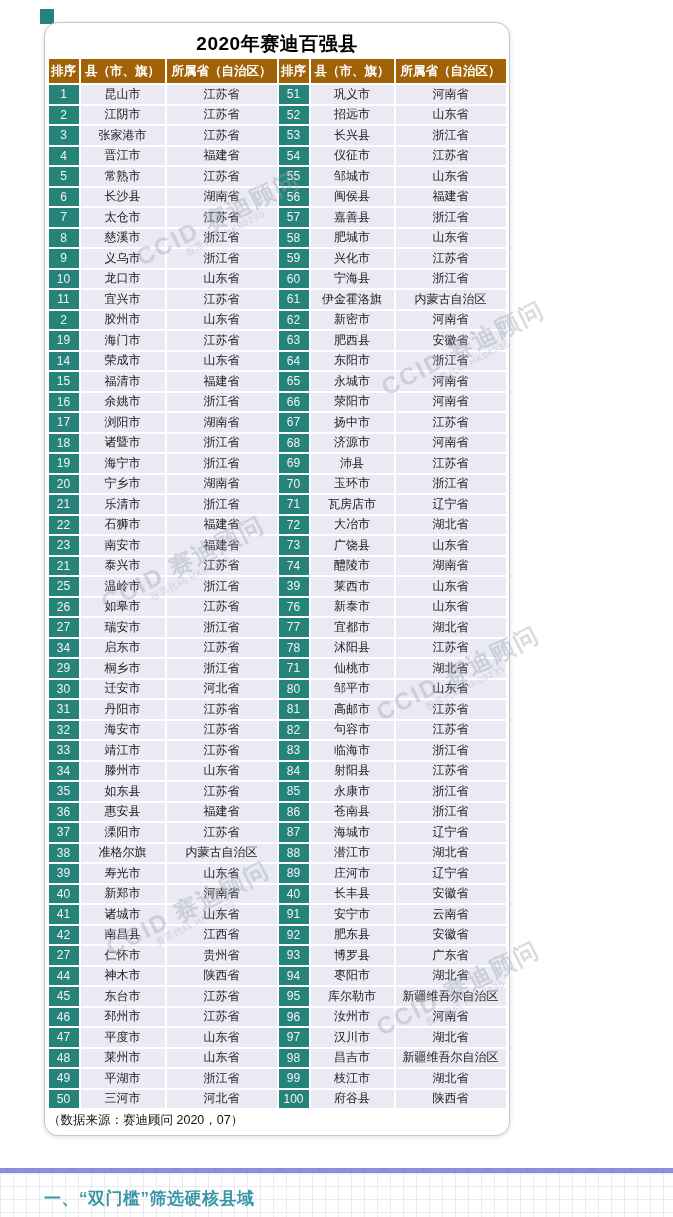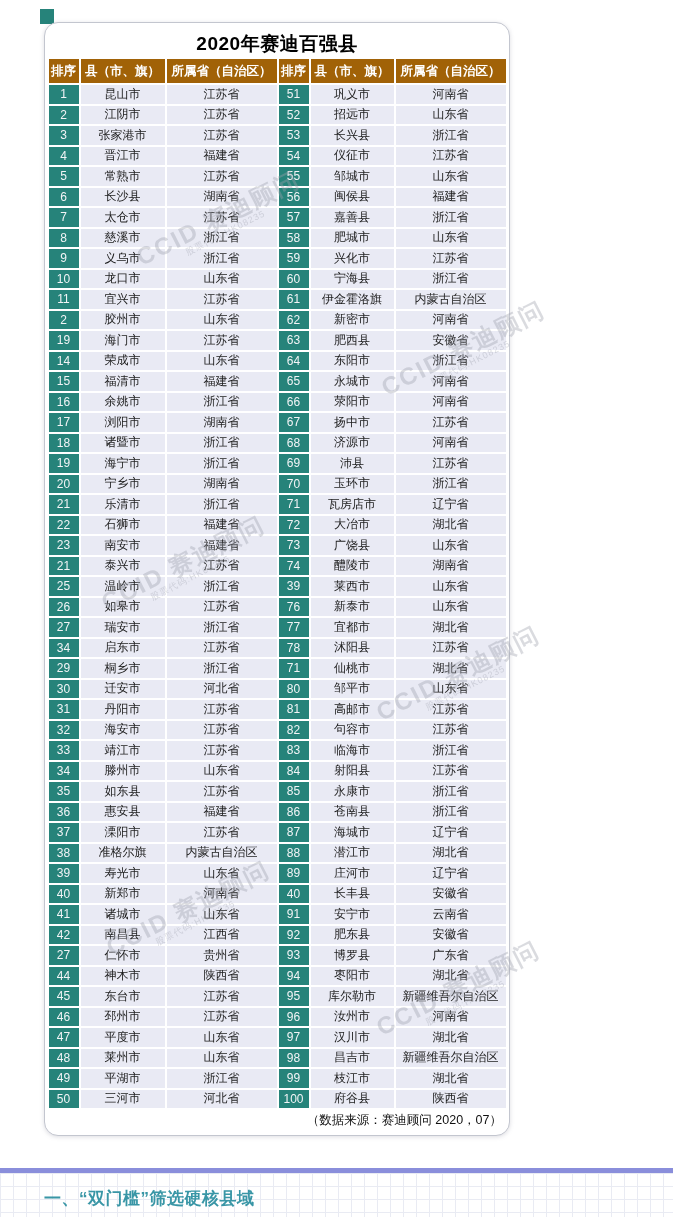--- a/index.html
+++ b/index.html
@@ -45,21 +45,21 @@
     background:#a16207;color:#ffffff;font-weight:bold;
     font-size:12.5px;height:24px;
   }
   .rank{
     background:#26837a;color:#f2f4f6;
   }
   .val{
     background:#e9eaf4;
   }
   .src-note{
-    text-align:right;font-size:12.5px;color:#101010;
+    font-size:12.5px;color:#101010;
     padding:4px 4px 2px 0;height:17px;line-height:17px;
   }
   
   .wm{
     position:absolute;z-index:3;pointer-events:none;
     transform:rotate(-27deg);
     color:#9fa2ae;opacity:.38;text-align:center;line-height:1.05;
   }
   .wm .wm-main{font-size:24px;font-weight:bold;letter-spacing:2px;display:block;}
   .wm .wm-sub{font-size:9px;letter-spacing:1px;display:block;}

